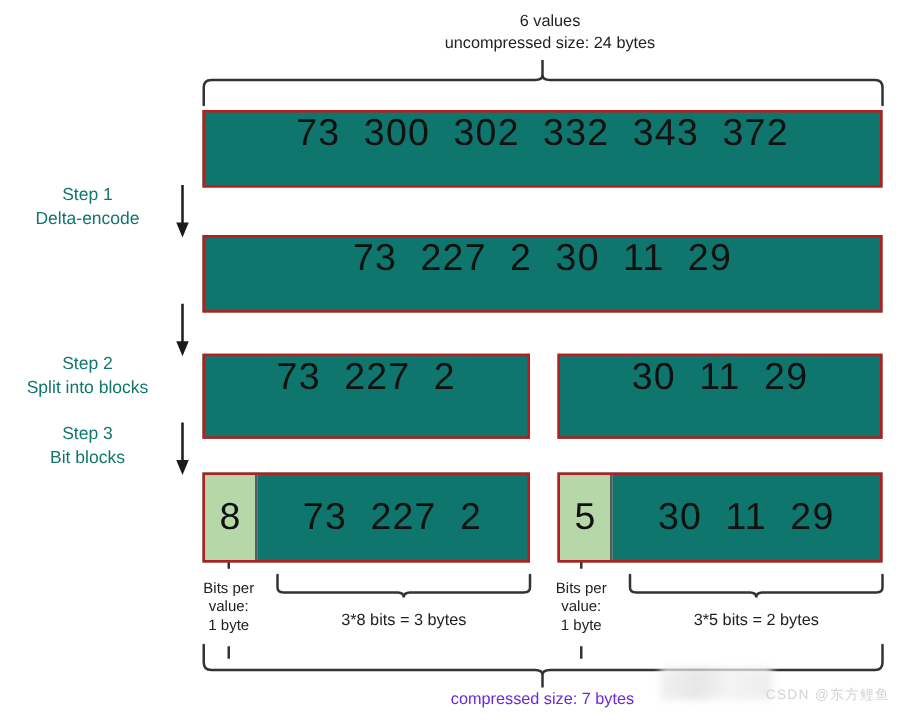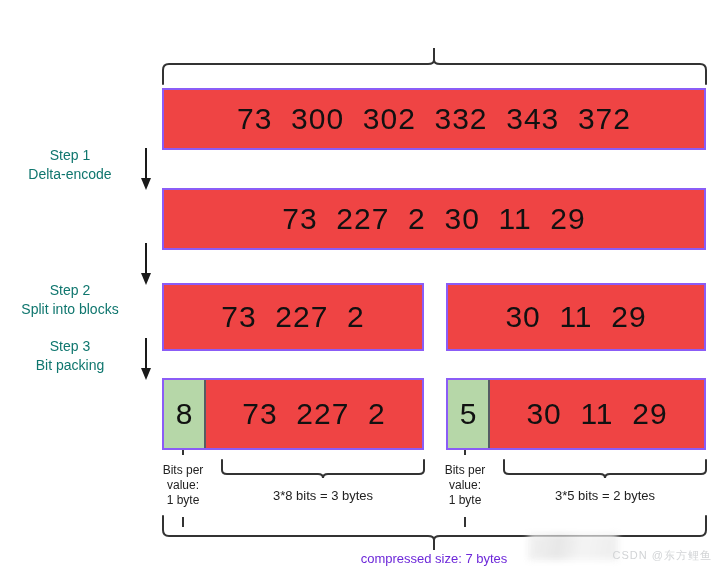--- a/index.html
+++ b/index.html
@@ -38,25 +38,24 @@
   .overlay {
     position: absolute;
     left: 0; top: 0;
     width: 720px; height: 576px;
     pointer-events: none;
   }
 
   
   .box {
     position: absolute;
-    background: #ef4444;
-    border: 2px solid #8b5cf6;
+    background: #0f766e;
+    border: 2px solid #b91c1c;
     box-sizing: border-box;
     display: flex;
-    align-items: center;
     justify-content: center;
   }
   .box .vals {
     font-size: 30px;
     letter-spacing: 1px;
     color: #111;
     white-space: pre;
     font-family: "Liberation Sans", sans-serif;
   }
   .box.packed {
@@ -139,20 +138,24 @@
     background: linear-gradient(100deg,#f2f2f2 0%,#e6e6e6 35%,#f4f4f4 60%,#ededed 100%);
     filter: blur(3px);
     opacity: .95;
   }
 </style>
 </head>
 <body>
 
 <div class="stage">
 
+  <div class="top-caption">
+    <div>6 values</div>
+    <div>uncompressed size: 24 bytes</div>
+  </div>
 
   <svg class="overlay" viewBox="0 0 720 576">
 
     <line x1="434" y1="48" x2="434" y2="62" stroke="#333" stroke-width="2"></line>
 
     <path d="M163,84 L163,70 Q163,64 169,64 L428,64 Q434,64 434,60 Q434,64 440,64 L700,64 Q706,64 706,70 L706,84" fill="none" stroke="#333" stroke-width="2" stroke-linecap="round"></path>
 
     <line x1="146" y1="148" x2="146" y2="182" stroke="#1a1a1a" stroke-width="2"></line>
     <polygon points="146,190 141,178 151,178" fill="#1a1a1a"></polygon>
 
@@ -178,21 +181,21 @@
   <div class="step" style="left:0px; top:146px;">
     <div>Step 1</div>
     <div>Delta-encode</div>
   </div>
   <div class="step" style="left:0px; top:241px;margin-top:40px;">
     <div>Step 2</div>
     <div>Split into blocks</div>
   </div>
   <div class="step" style="left:0px; top:337px;">
     <div>Step 3</div>
-    <div>Bit packing</div>
+    <div>Bit blocks</div>
   </div>
 
   <div class="box" style="left:162px; top:88px; width:544px; height:62px;">
     <span class="vals">73  300  302  332  343  372</span>
   </div>
 
   <div class="box" style="left:162px; top:188px; width:544px; height:62px;">
     <span class="vals">73  227  2  30  11  29</span>
   </div>
 

